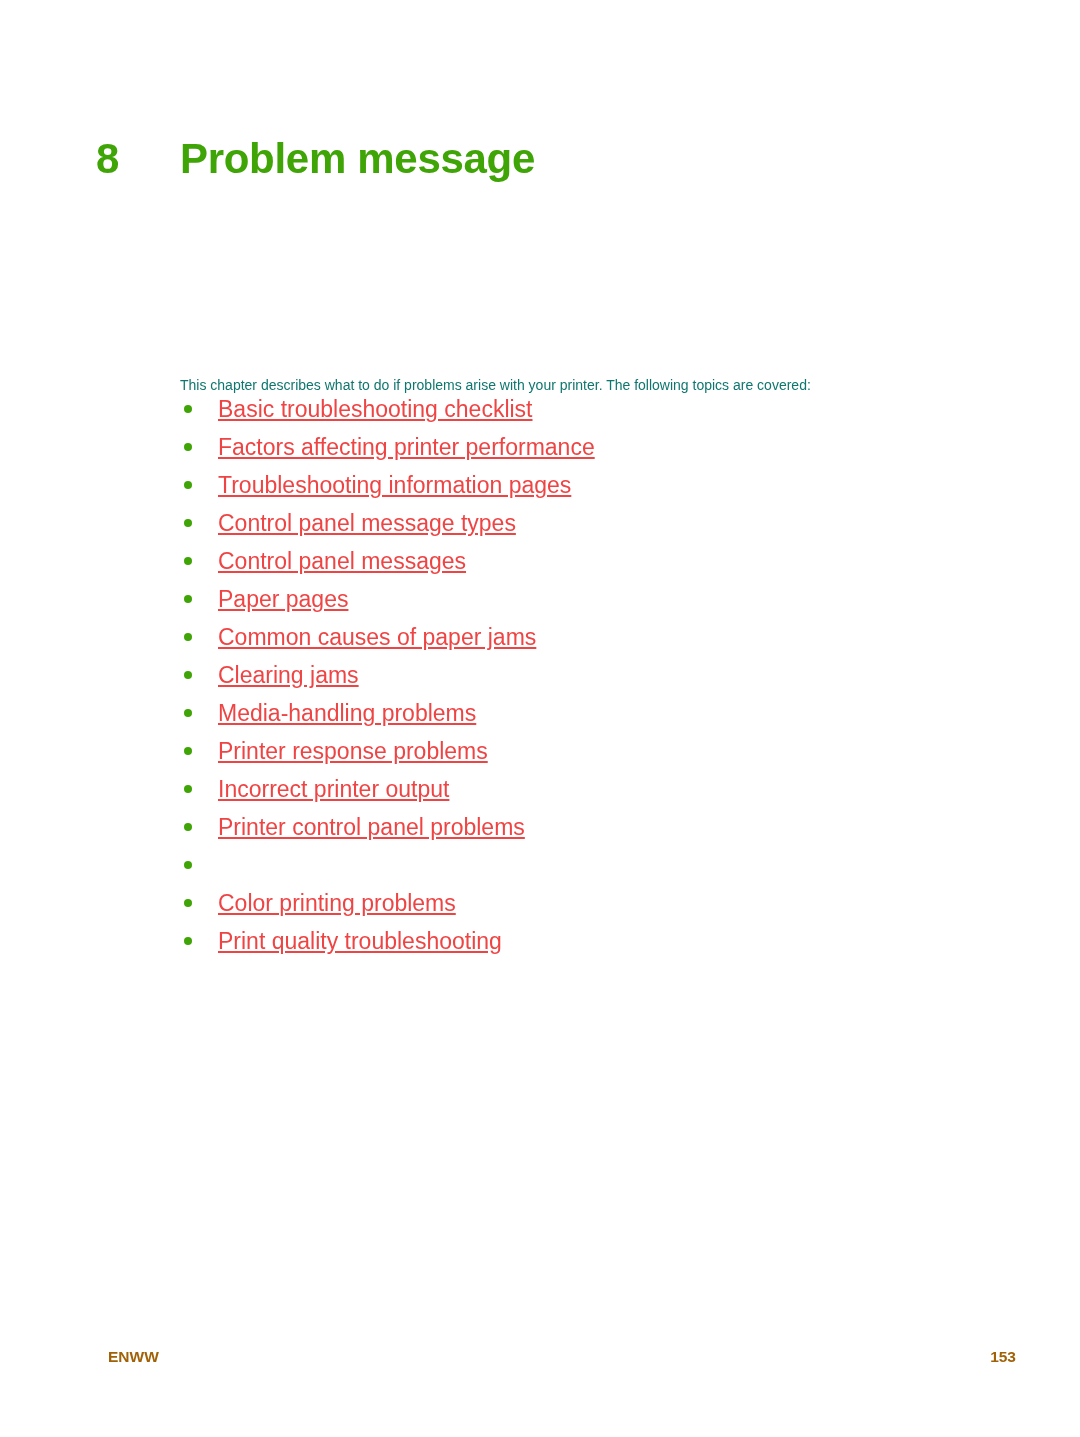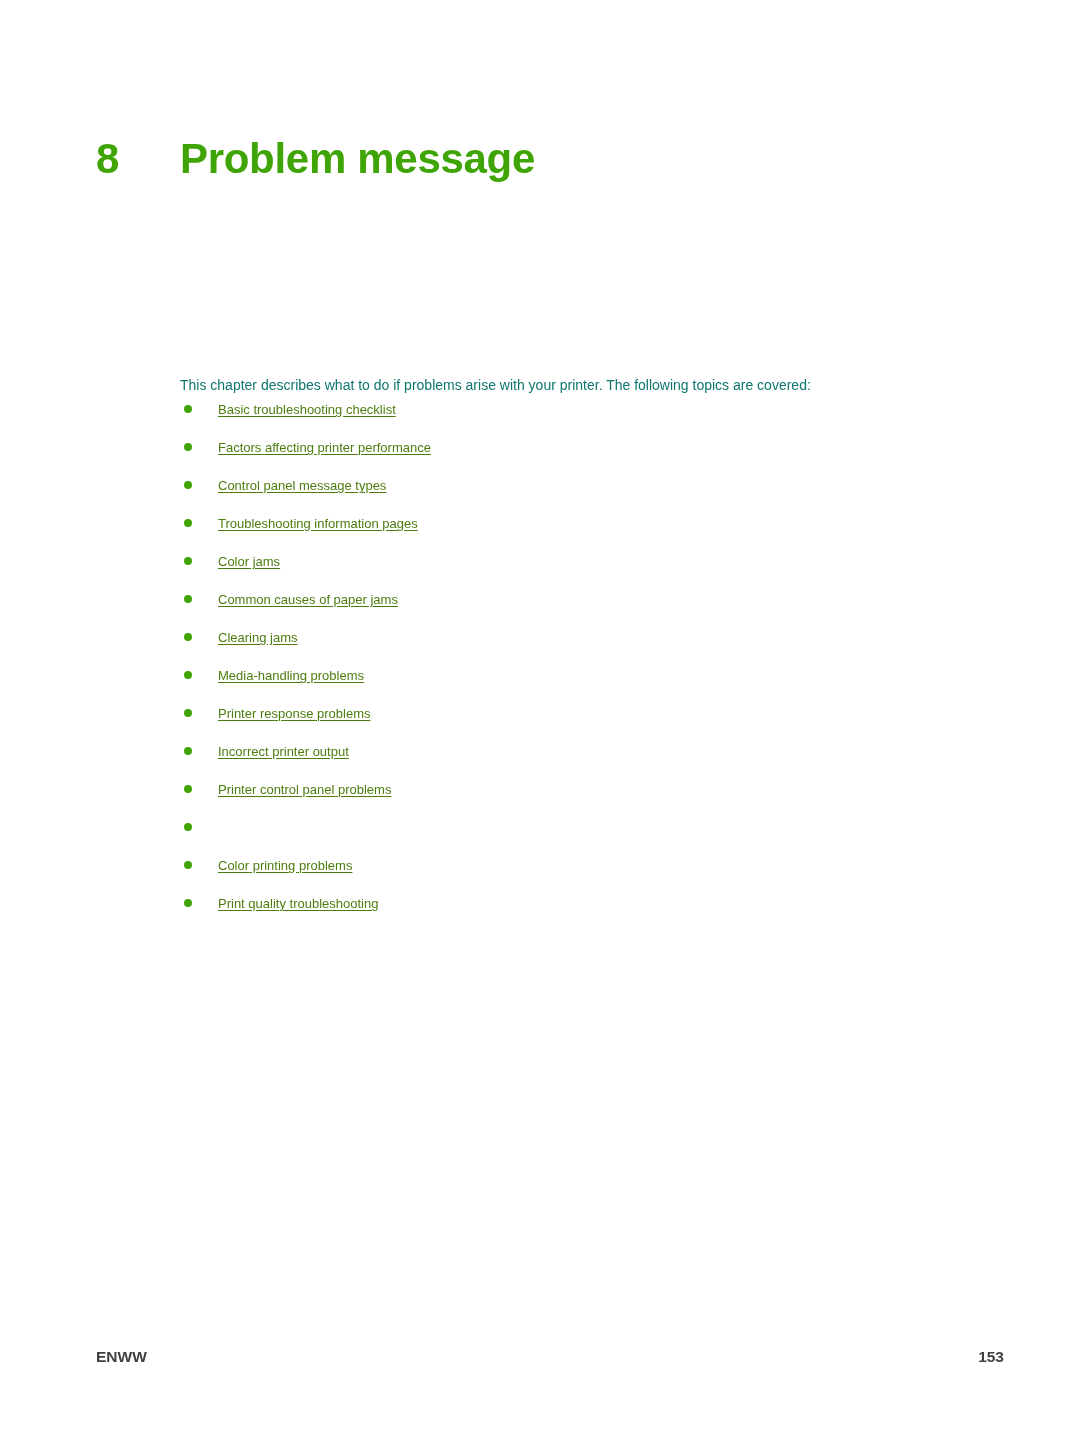--- a/index.html
+++ b/index.html
@@ -68,60 +68,61 @@
   .topic-bullet {
     position: absolute;
     left: 4px;
     top: 9px;
     width: 8px;
     height: 8px;
     border-radius: 50%;
     background: #3fa406;
   }
   .topic-link {
-    color: #4d7c0f;
-    font-size: 13px;
+    color: #ef4444;
+    font-size: 23px;
     text-decoration: underline;
     text-underline-offset: 2px;
     cursor: pointer;
     white-space: nowrap;
   }
 
   
   .footer {
     position: absolute;
-    left: 96px;
+    left: 108px;
     top: 1348px;
     width: 908px;
     display: flex;
     justify-content: space-between;
     align-items: baseline;
-    color: #404040;
+    color: #a16207;
     font-size: 15.5px;
     font-weight: bold;
   }
 </style>
 </head>
 <body>
 
 <div class="page">
 
   <h1 class="chapter-title">
     <span class="chapter-number">8</span>
     <span class="chapter-name">Problem message</span>
   </h1>
 
   <p class="intro">This chapter describes what to do if problems arise with your printer. The following topics are covered:</p>
 
   <ul class="topic-list">
       <li class="topic-item"><span class="topic-bullet"></span><a class="topic-link">Basic troubleshooting checklist</a></li>
       <li class="topic-item"><span class="topic-bullet"></span><a class="topic-link">Factors affecting printer performance</a></li>
+      <li class="topic-item"><span class="topic-bullet"></span><a class="topic-link">Troubleshooting information pages</a></li>
       <li class="topic-item"><span class="topic-bullet"></span><a class="topic-link">Control panel message types</a></li>
-      <li class="topic-item"><span class="topic-bullet"></span><a class="topic-link">Troubleshooting information pages</a></li>
-      <li class="topic-item"><span class="topic-bullet"></span><a class="topic-link">Color jams</a></li>
+      <li class="topic-item"><span class="topic-bullet"></span><a class="topic-link">Control panel messages</a></li>
+      <li class="topic-item"><span class="topic-bullet"></span><a class="topic-link">Paper pages</a></li>
       <li class="topic-item"><span class="topic-bullet"></span><a class="topic-link">Common causes of paper jams</a></li>
       <li class="topic-item"><span class="topic-bullet"></span><a class="topic-link">Clearing jams</a></li>
       <li class="topic-item"><span class="topic-bullet"></span><a class="topic-link">Media-handling problems</a></li>
       <li class="topic-item"><span class="topic-bullet"></span><a class="topic-link">Printer response problems</a></li>
       <li class="topic-item"><span class="topic-bullet"></span><a class="topic-link">Incorrect printer output</a></li>
       <li class="topic-item"><span class="topic-bullet"></span><a class="topic-link">Printer control panel problems</a></li>
       <li class="topic-item"><span class="topic-bullet"></span></li>
       <li class="topic-item"><span class="topic-bullet"></span><a class="topic-link">Color printing problems</a></li>
       <li class="topic-item"><span class="topic-bullet"></span><a class="topic-link">Print quality troubleshooting</a></li>
     </ul>

